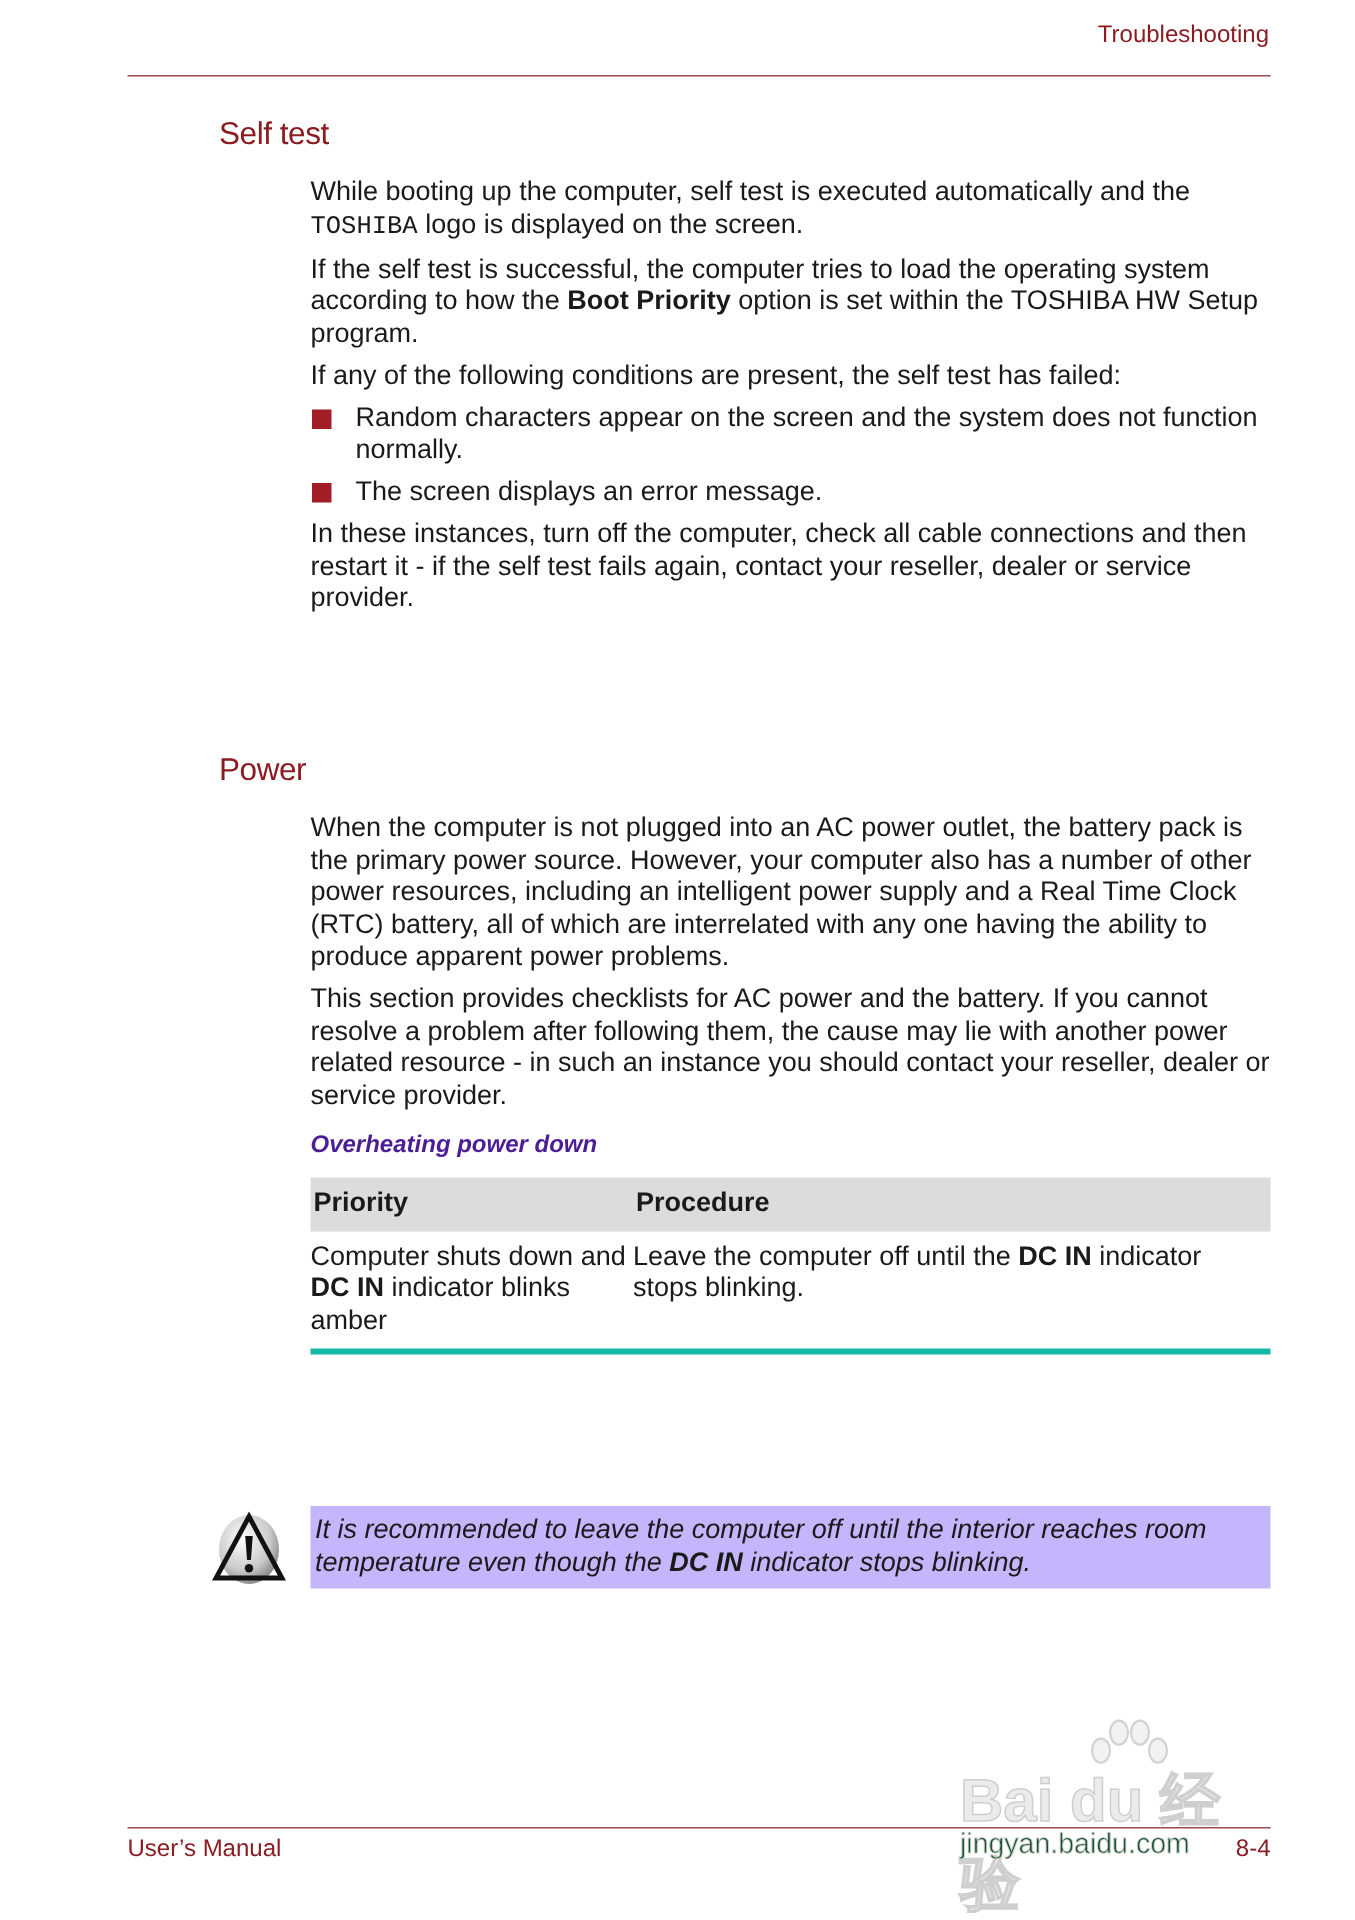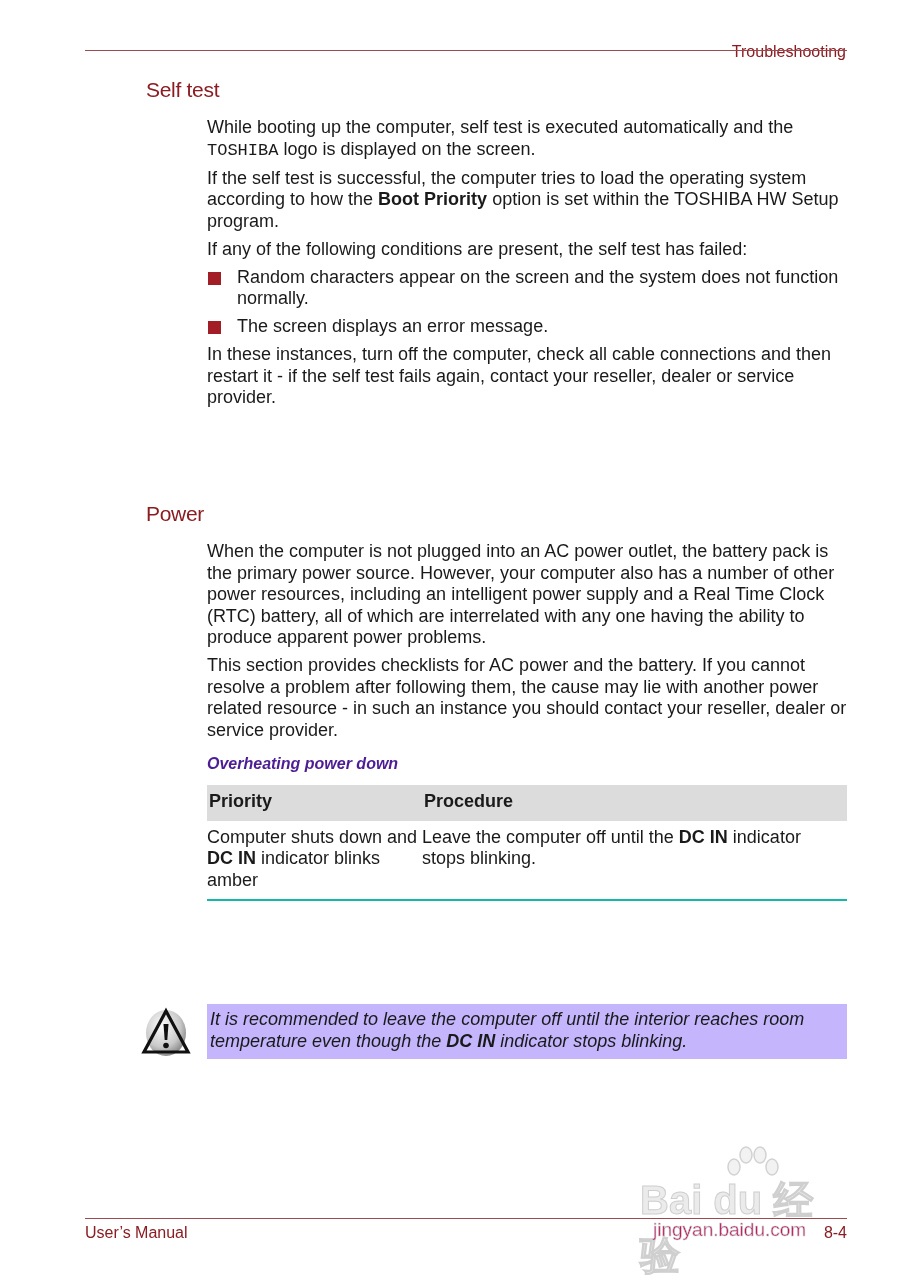--- a/index.html
+++ b/index.html
@@ -1,42 +1,42 @@
 <!DOCTYPE html>
 <html><head>
 <meta charset="utf-8">
 <style>
   html, body { margin: 0; padding: 0; background: #ffffff; }
   body { width: 903px; height: 1280px; position: relative; overflow: hidden;
          font-family: "Liberation Sans", sans-serif; color: #1a1a1a; }
-  .header-title { position: absolute; right: 57px; top: 43px; font-size: 16px; color: #8a1c22; }
+  .header-title { position: absolute; right: 57px; top: 15px; font-size: 16px; color: #8a1c22; }
   .header-rule { position: absolute; left: 85px; width: 762px; top: 50px; height: 1px; background: #9b4a50; }
   .h1 { position: absolute; left: 146px; font-size: 21px; font-weight: normal; color: #8a1c22; letter-spacing: -0.3px; }
   .body { position: absolute; left: 207px; width: 645px; font-size: 18px; line-height: 21.5px; }
   .para { margin: 0 0 6.5px 0; }
   .mono { font-family: "Liberation Mono", monospace; font-size: 17px; font-weight: normal; }
   .bullets { list-style: none; margin: 0 0 6.5px 0; padding: 0; }
   .bullets li { position: relative; padding-left: 30px; margin-bottom: 6.5px; }
   .bullet-sq { position: absolute; left: 1px; top: 5px; width: 13px; height: 13px; background: #a31d27; }
   .h2 { font-size: 16px; font-weight: bold; font-style: italic; color: #4c1d95; margin: 0 0 8px 0; }
   table.tbl { border-collapse: collapse; width: 640px; margin-top: 10px; font-size: 18px; }
   .tbl th { background: #dcdcdc; text-align: left; font-weight: bold; padding: 6px 0 10px 2px; line-height: 20px; }
-  .tbl td { vertical-align: top; padding: 6px 0 8px 0; line-height: 21.5px; border-bottom: 2px solid #14b8a6; }
+  .tbl td { vertical-align: top; padding: 6px 0 8px 0; line-height: 21.5px; border-bottom: 4px solid #14b8a6; }
   .col1 { width: 213px; }
   .note { position: absolute; left: 140px; top: 1004px; width: 707px; }
   .note-icon { position: absolute; left: 0; top: 2px; width: 52px; height: 52px; }
   .note-box { position: absolute; left: 67px; top: 0; width: 640px; background: #c4b5fd;
               font-style: italic; font-size: 18px; line-height: 21.5px; padding: 5px 0 7px 3px; box-sizing: border-box; }
   .footer-rule { position: absolute; left: 85px; width: 762px; top: 1218px; height: 1px; background: #9b4a50; }
   .footer-left { position: absolute; left: 85px; top: 1224px; font-size: 16px; color: #8a1c22; }
   .footer-right { position: absolute; right: 56px; top: 1224px; font-size: 16px; color: #8a1c22; }
   .watermark { position: absolute; left: 640px; top: 1145px; width: 210px; height: 100px; color: #e6e6e6; }
   .wm-brand { position: absolute; left: 0; top: 28px; font-size: 40px; font-weight: bold; color: #ebebeb;
               -webkit-text-stroke: 1px #cfcfcf; }
-  .wm-url { position: absolute; left: 13px; top: 74px; font-size: 19px; color: #be185d; -webkit-text-stroke: 0.6px #cfcfcf; }
+  .wm-url { position: absolute; left: 0; top: 74px; font-size: 19px; color: #14532d; -webkit-text-stroke: 0.6px #cfcfcf; }
   b { font-weight: bold; }
 </style>
 </head>
 <body>
 
 <div>
   <div class="header-title">Troubleshooting</div>
   <div class="header-rule"></div>
 </div>
 

